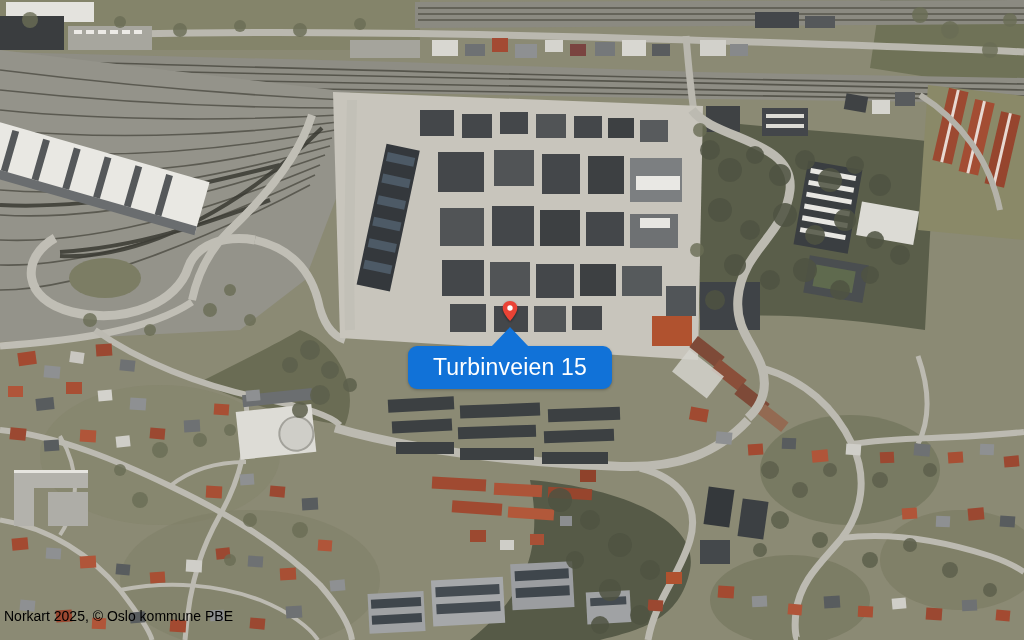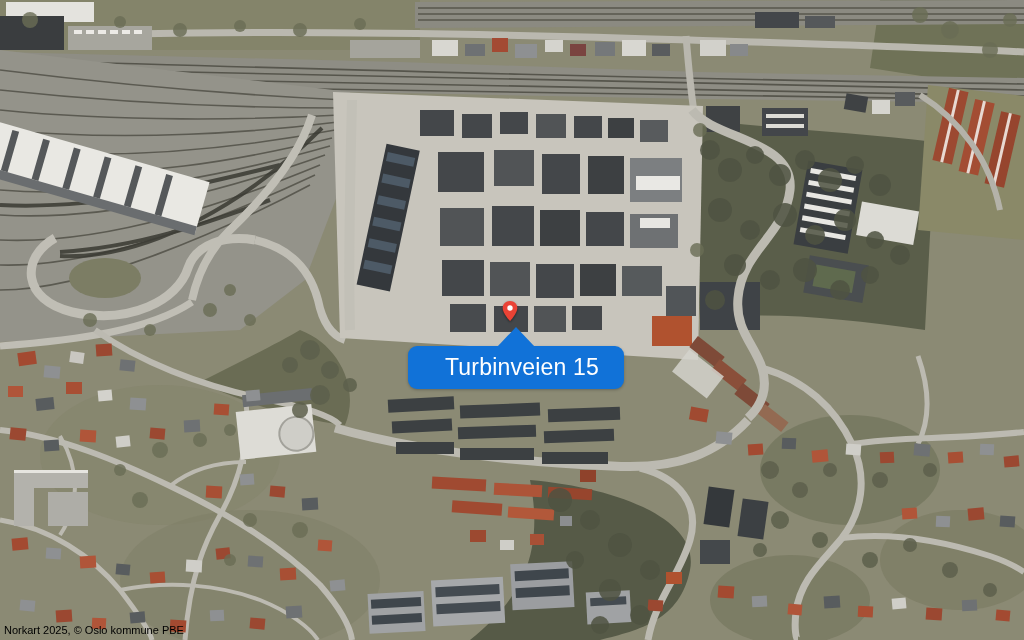--- a/index.html
+++ b/index.html
@@ -10,29 +10,28 @@
   .stage svg.map{position:absolute;inset:0;display:block;}
   .pin{
     position:absolute;left:501px;top:299px;width:18px;height:24px;
     filter:drop-shadow(0 1px 1px rgba(0,0,0,.45));
   }
   .callout{
     position:absolute;left:408px;top:346px;width:204px;height:43px;
     border-radius:9px;display:flex;align-items:center;justify-content:center;
     font-size:23px;font-weight:400;letter-spacing:.2px;
     box-shadow:0 1px 3px rgba(0,0,0,.25);
-    padding-left:12px;
   }
   .callout-arrow{
     position:absolute;top:-19px;left:50%;transform:translateX(-50%);
     width:0;height:0;border-left:19px solid transparent;border-right:19px solid transparent;
     border-bottom:20px solid #1172d8;
   }
   .attribution{
-    position:absolute;left:4px;bottom:3px;font-size:11px;line-height:13px;
+    position:absolute;left:4px;bottom:17px;font-size:14px;line-height:13px;
     color:#000;white-space:nowrap;
   }
 </style>
 </head>
 <body>
 
 <div class="stage">
 
   <svg class="map" viewBox="0 0 1024 640" width="1024" height="640" xmlns="http://www.w3.org/2000/svg">
 

